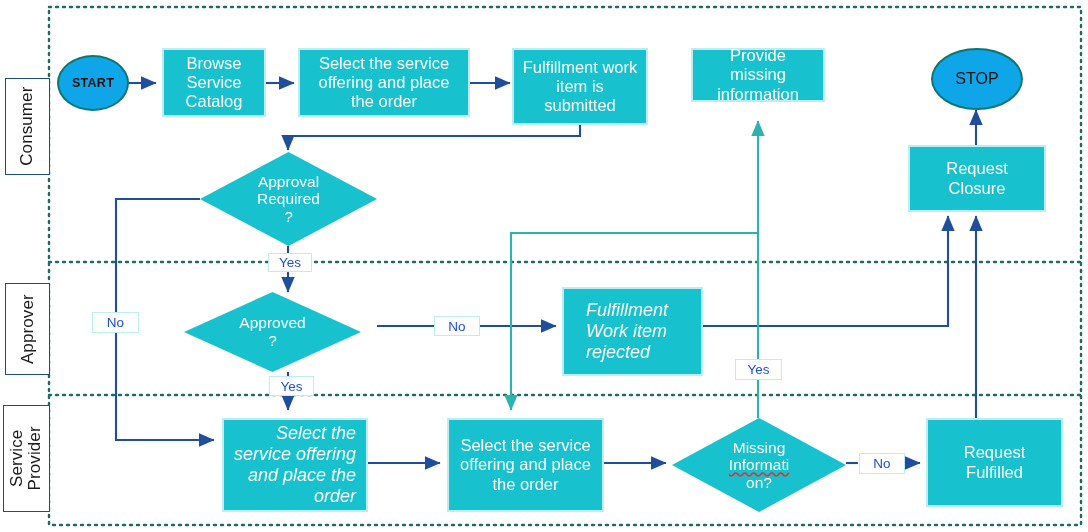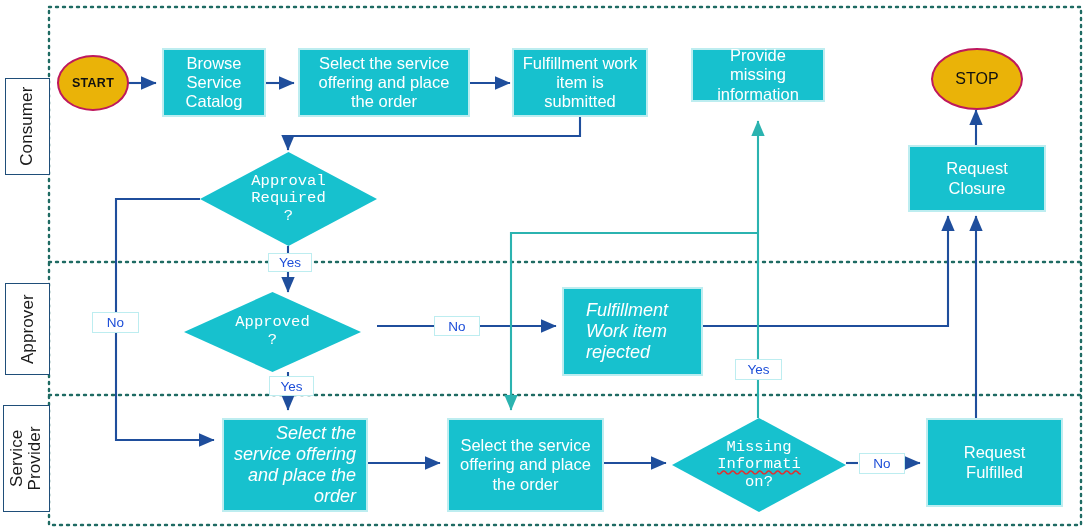--- a/index.html
+++ b/index.html
@@ -25,29 +25,29 @@
     color:#ffffff;display:flex;align-items:center;justify-content:center;
     text-align:center;line-height:1.16;z-index:3;
     padding:2px 7px;
   }
   .node.n-big{font-size:16.5px;}
   .node.n-mid{font-size:18px;font-style:italic;}
 
   
   .term{
     position:absolute;box-sizing:border-box;
-    background:#eab308;border:2px solid #be185d;border-radius:50%;
+    background:#0ea5e9;border:2px solid #0f766e;border-radius:50%;
     display:flex;align-items:center;justify-content:center;
     color:#111;z-index:3;
   }
   .term.t-start{font-size:12.5px;font-weight:bold;letter-spacing:.3px;}
   .term.t-stop{font-size:16px;}
 
   
-  .diamond{position:absolute;z-index:3;font-family:Liberation Mono, monospace;}
+  .diamond{position:absolute;z-index:3;}
   .diamond .shape{
     position:absolute;inset:0;
     background:#17C1CE;
     clip-path:polygon(50% 0,100% 50%,50% 100%,0 50%);
   }
   .diamond .txt{
     position:absolute;inset:0;display:flex;flex-direction:column;
     align-items:center;justify-content:center;
     color:#ffffff;font-size:15.5px;line-height:1.14;text-align:center;
     pointer-events:none;
@@ -142,21 +142,21 @@
   </div>
 
   <div class="node n-big" style="left:162px;top:48px;width:104px;height:69px;">
     <span>Browse<br>Service<br>Catalog</span>
   </div>
 
   <div class="node n-big" style="left:298px;top:48px;width:172px;height:69px;">
     <span>Select the service<br>offering and place<br>the order</span>
   </div>
 
-  <div class="node n-big" style="left:512px;top:48px;width:136px;height:69px;">
+  <div class="node n-big" style="left:512px;top:48px;width:136px;height:77px;">
     <span>Fulfillment work<br>item is<br>submitted</span>
   </div>
 
   <div class="node n-big" style="left:691px;top:48px;width:134px;height:54px;">
     <span>Provide<br>missing<br>information</span>
   </div>
 
   <div class="term t-stop" style="left:931px;top:48px;width:92px;height:62px;">
     <span>STOP</span>
   </div>

